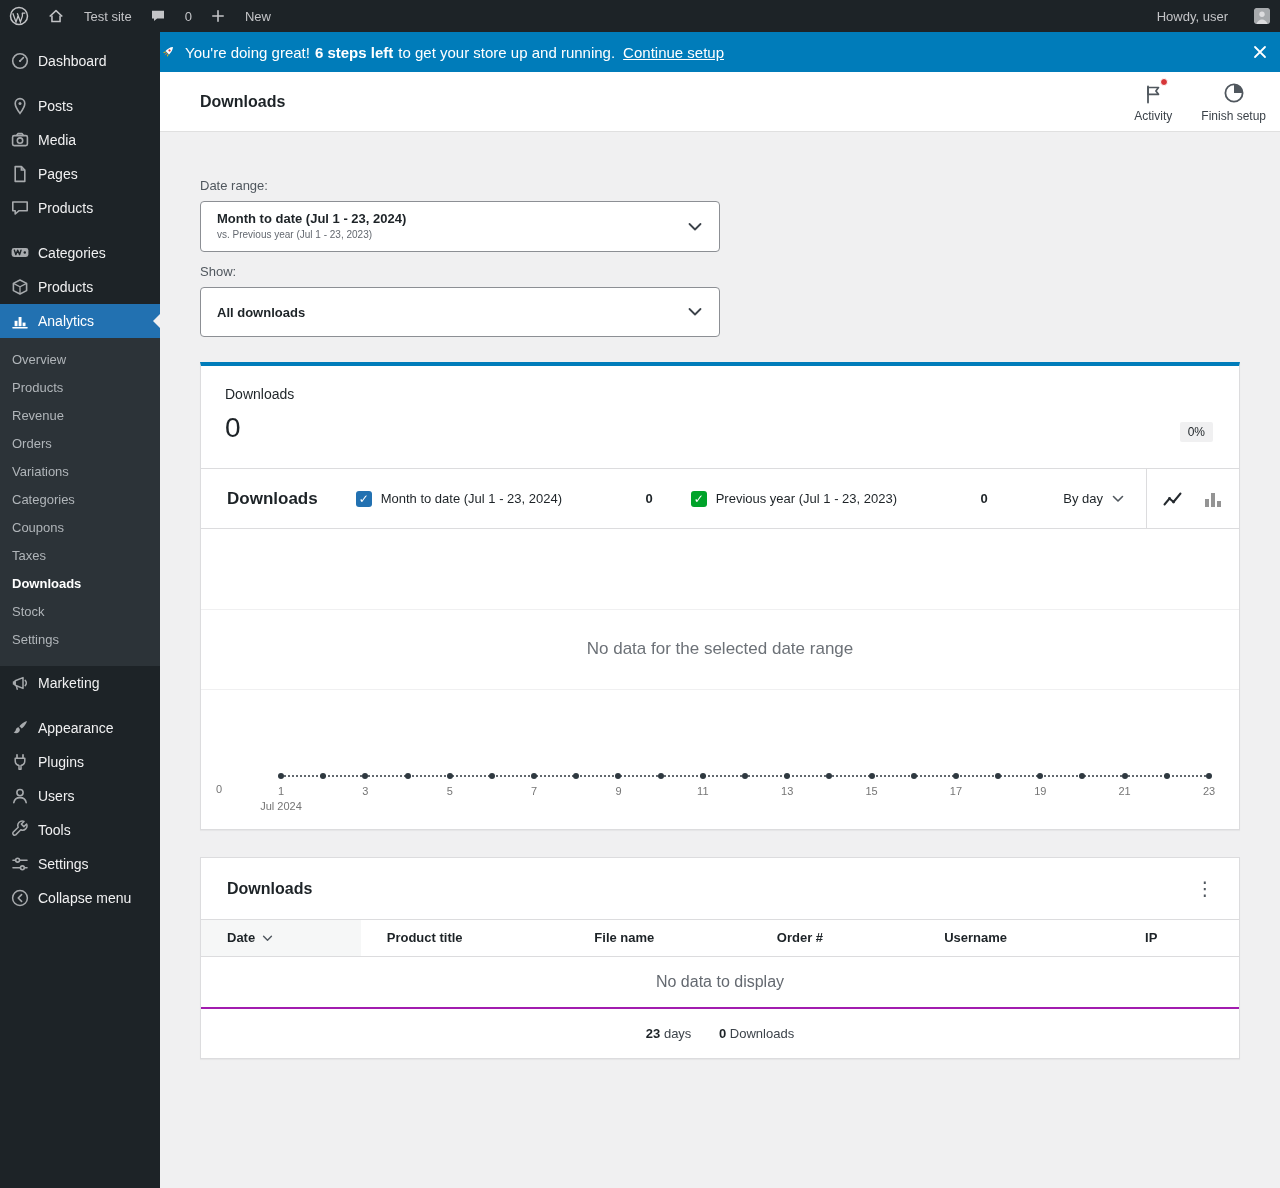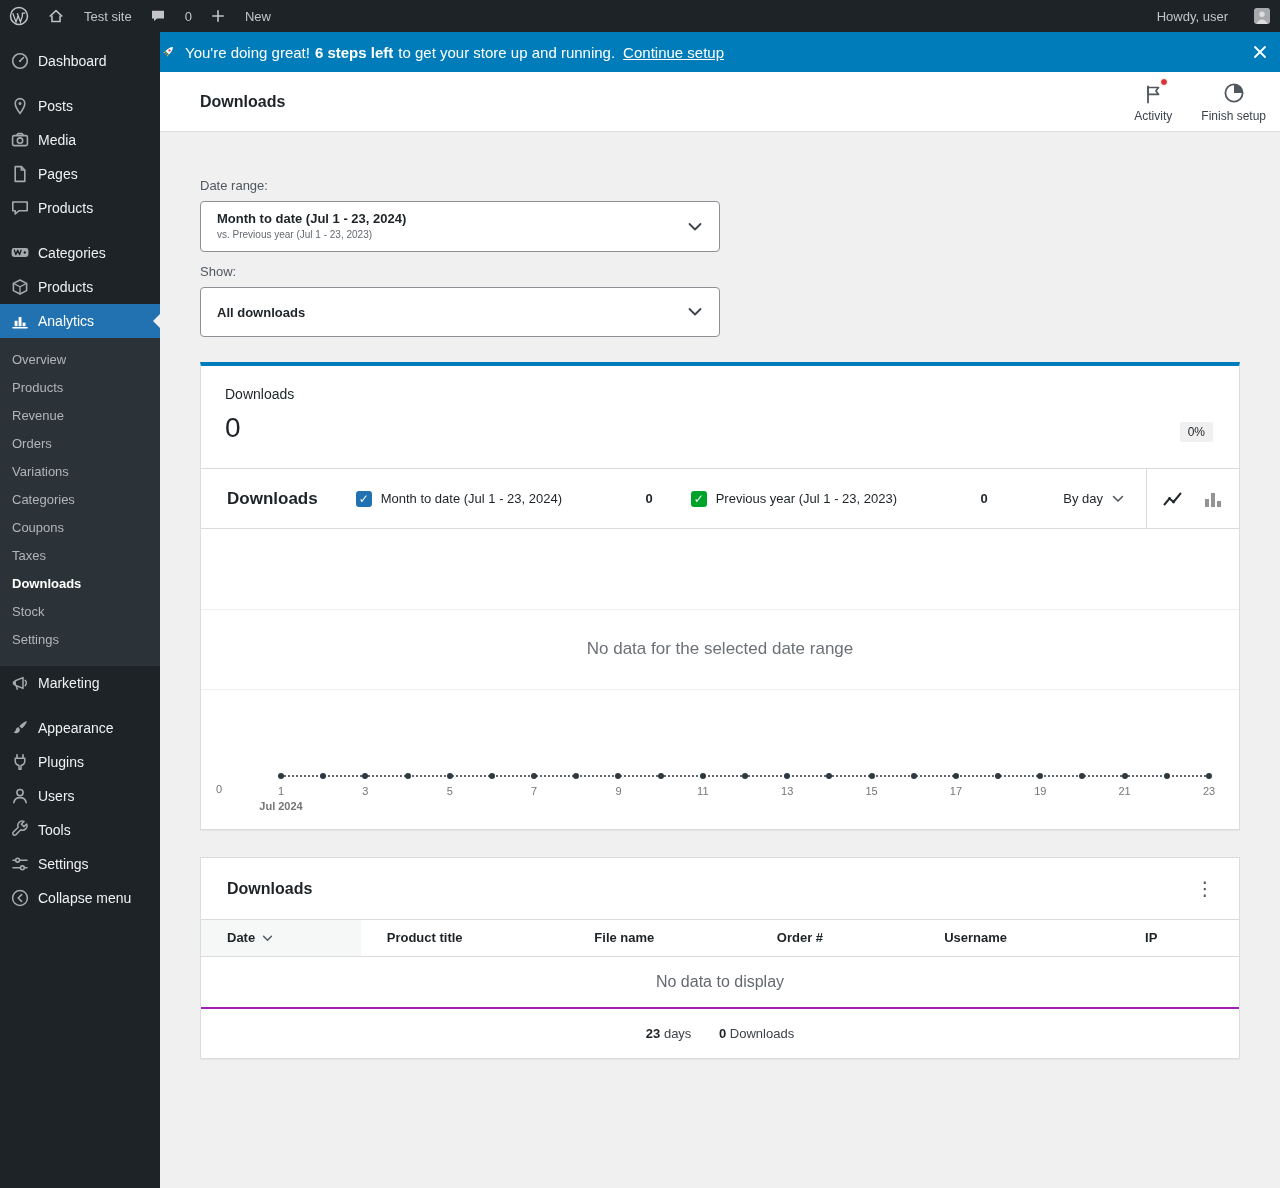--- a/index.html
+++ b/index.html
@@ -466,21 +466,21 @@
             <span class="tick" style="left: 248.727px;">5</span>
             <span class="tick" style="left: 333.091px;">7</span>
             <span class="tick" style="left: 417.455px;">9</span>
             <span class="tick" style="left: 501.818px;">11</span>
             <span class="tick" style="left: 586.182px;">13</span>
             <span class="tick" style="left: 670.545px;">15</span>
             <span class="tick" style="left: 754.909px;">17</span>
             <span class="tick" style="left: 839.273px;">19</span>
             <span class="tick" style="left: 923.636px;">21</span>
             <span class="tick" style="left: 1008px;">23</span>
-            <span class="month-label" style="left: 80px; font-weight: bold;">Jul 2024</span>
+            <span class="month-label" style="left: 80px;">Jul 2024</span>
           </div>
       </div>
     </div>
 
     <div class="card table-card">
       <div class="table-head">
         <div class="table-title">Downloads</div>
         <div class="kebab">⋮</div>
       </div>
       <table>

